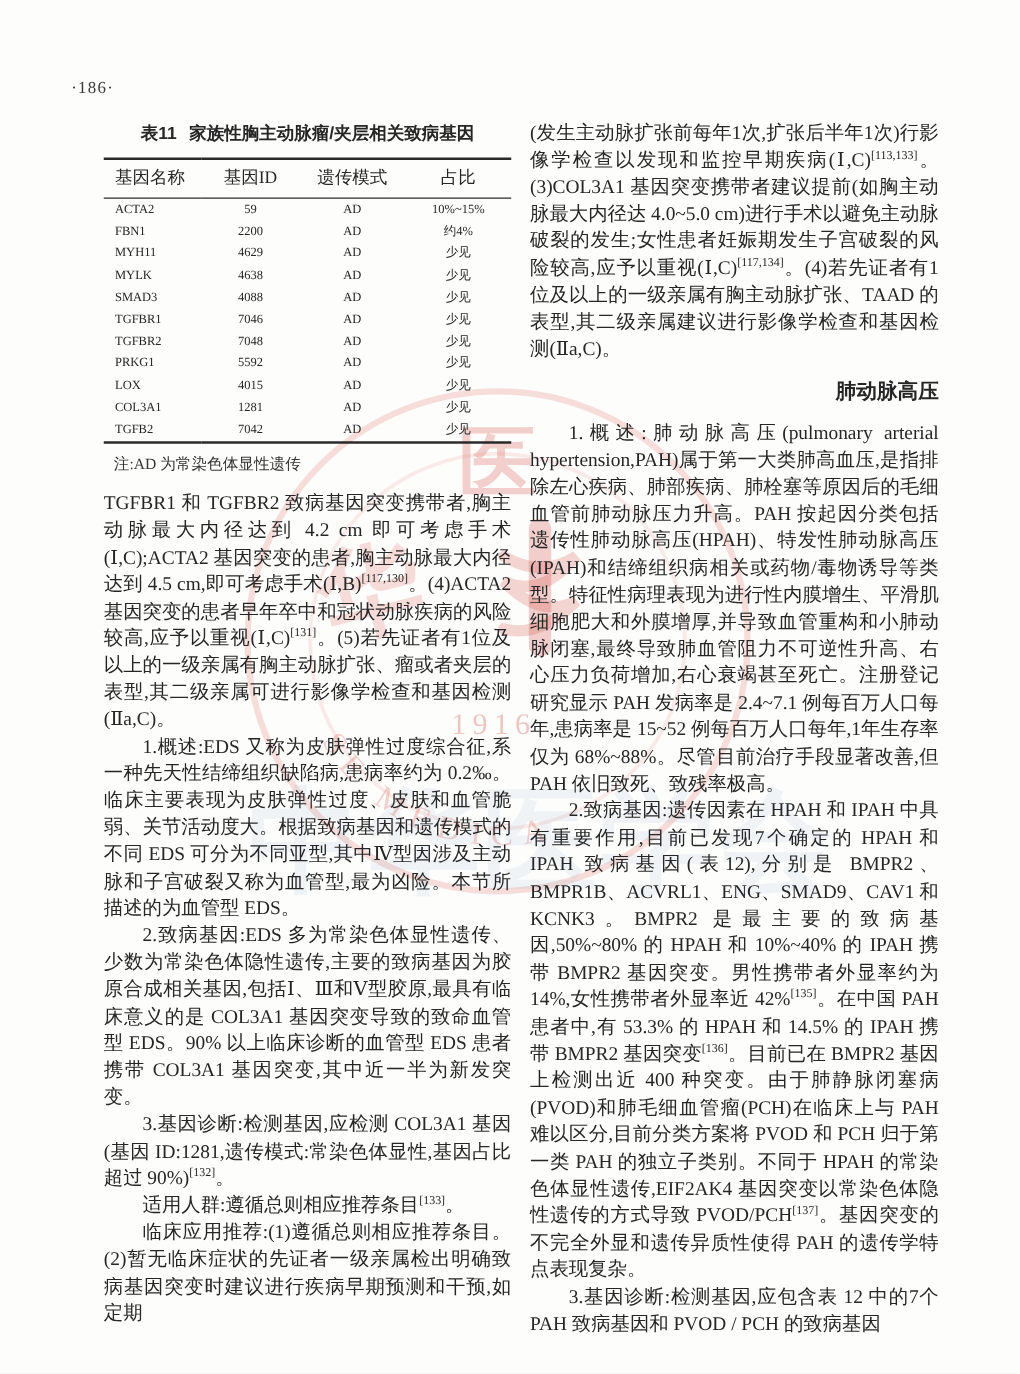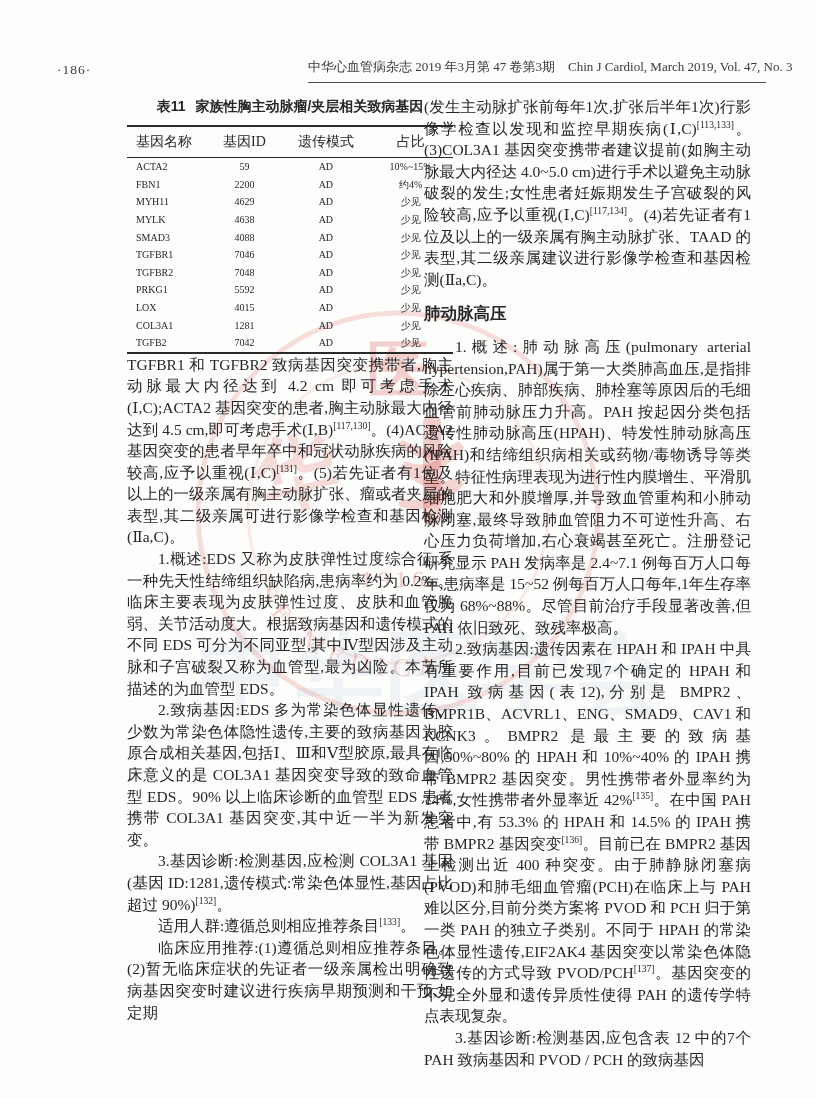--- a/index.html
+++ b/index.html
@@ -15,21 +15,21 @@
   
   .page-header{position:absolute;top:56px;left:0;width:739px;height:32px;font-size:13.5px;color:#3a3a3a;}
   .page-num{position:absolute;left:57px;top:6px;letter-spacing:1px;}
   .journal-line{
     position:absolute;left:308px;top:2px;width:458px;
     text-align:center;border-bottom:1.2px solid #4a4a4a;padding-bottom:6px;
     white-space:nowrap;font-size:13px;
   }
   
   .col{position:absolute;top:96px;z-index:2;font-size:15.5px;line-height:21.6px;text-align:justify;}
-  .col-left{left:83px;width:326px;margin-left:44px;}
+  .col-left{left:83px;width:326px;}
   .col-right{left:424px;width:327px;}
   .para{margin:0;text-indent:2em;}
   .para.no-indent{text-indent:0;}
   sup{font-size:0.62em;line-height:0;}
   
   .tbl-caption{text-align:center;font-size:14.5px;margin:0 0 7px 0;text-indent:0;}
   .tbl-caption .cap-label{font-weight:bold;font-family:"Liberation Sans","DejaVu Sans",sans-serif;font-size:14px;margin-right:10px;}
   .tbl-caption .cap-title{font-family:"Liberation Sans","DejaVu Sans",sans-serif;font-weight:bold;font-size:14px;}
   table.gene-table{width:100%;border-collapse:collapse;border-top:2px solid #2a2a2a;border-bottom:2px solid #2a2a2a;}
   table.gene-table th{
@@ -37,21 +37,21 @@
     border-bottom:1.1px solid #2a2a2a;text-align:center;
   }
   table.gene-table td{font-size:10px;height:17.6px;padding:0;text-align:center;line-height:17.6px;}
   table.gene-table th:first-child, table.gene-table td:first-child{text-align:left;padding-left:9px;}
   table.gene-table .c-id{width:24%;}
   table.gene-table .c-mode{width:26%;}
   table.gene-table .c-ratio{width:26%;}
   .tbl-note{font-size:12.5px;margin:6px 0 10px 0;text-indent:8px;color:#333;}
   
   .section-heading{
-    text-align:left;font-family:"Liberation Sans","DejaVu Sans",sans-serif;
+    text-align:right;font-family:"Liberation Sans","DejaVu Sans",sans-serif;
     font-weight:bold;font-size:16.5px;margin:13px 0 11px 0;text-indent:0;
   }
   
   .wm{position:absolute;z-index:0;pointer-events:none;}
   .wm-seal{left:183px;top:295px;width:430px;height:440px;}
   .wm-blue{
     left:198px;top:612px;width:460px;
     font-family:"Liberation Sans","DejaVu Sans",sans-serif;
     font-size:92px;font-weight:bold;letter-spacing:2px;
     color:rgba(118,156,198,0.10);white-space:nowrap;
@@ -75,21 +75,20 @@
     </defs>
     <text font-size="26" letter-spacing="9" fill="rgba(210,70,60,0.24)">
       <textPath href="#arcBottom" startOffset="8%">SE MEDICA</textPath>
     </text>
   </svg>
 
   <div class="wm wm-blue">中华医学会</div>
 
   <div class="page-header">
     <span class="page-num">·186·</span>
-    <div class="journal-line">中华心血管病杂志 2019 年3月第 47 卷第3期　Chin J Cardiol, March 2019, Vol. 47, No. 3</div>
   </div>
 
   <div class="col col-left">
     <p class="tbl-caption">
       <span class="cap-label">表11</span><span class="cap-title">家族性胸主动脉瘤/夹层相关致病基因</span>
     </p>
     <table class="gene-table">
       <colgroup>
         <col>
           <col class="c-id">
@@ -166,20 +165,21 @@
             <td>少见</td>
           </tr>
           <tr>
             <td>TGFB2</td>
             <td>7042</td>
             <td>AD</td>
             <td>少见</td>
           </tr>
         </tbody>
     </table>
+    <p class="tbl-note">注:AD 为常染色体显性遗传</p>
     <div>
         <p class="para no-indent">TGFBR1 和 TGFBR2 致病基因突变携带者,胸主动脉最大内径达到 4.2 cm 即可考虑手术(Ⅰ,C);ACTA2 基因突变的患者,胸主动脉最大内径达到 4.5 cm,即可考虑手术(Ⅰ,B)<sup>[117,130]</sup>。(4)ACTA2 基因突变的患者早年卒中和冠状动脉疾病的风险较高,应予以重视(Ⅰ,C)<sup>[131]</sup>。(5)若先证者有1位及以上的一级亲属有胸主动脉扩张、瘤或者夹层的表型,其二级亲属可进行影像学检查和基因检测(Ⅱa,C)。</p>
         <p class="para">1.概述:EDS 又称为皮肤弹性过度综合征,系一种先天性结缔组织缺陷病,患病率约为 0.2‰。临床主要表现为皮肤弹性过度、皮肤和血管脆弱、关节活动度大。根据致病基因和遗传模式的不同 EDS 可分为不同亚型,其中Ⅳ型因涉及主动脉和子宫破裂又称为血管型,最为凶险。本节所描述的为血管型 EDS。</p>
         <p class="para">2.致病基因:EDS 多为常染色体显性遗传、少数为常染色体隐性遗传,主要的致病基因为胶原合成相关基因,包括Ⅰ、Ⅲ和Ⅴ型胶原,最具有临床意义的是 COL3A1 基因突变导致的致命血管型 EDS。90% 以上临床诊断的血管型 EDS 患者携带 COL3A1 基因突变,其中近一半为新发突变。</p>
         <p class="para">3.基因诊断:检测基因,应检测 COL3A1 基因(基因 ID:1281,遗传模式:常染色体显性,基因占比超过 90%)<sup>[132]</sup>。</p>
         <p class="para">适用人群:遵循总则相应推荐条目<sup>[133]</sup>。</p>
         <p class="para">临床应用推荐:(1)遵循总则相应推荐条目。(2)暂无临床症状的先证者一级亲属检出明确致病基因突变时建议进行疾病早期预测和干预,如定期</p>
       </div>
   </div>
 

